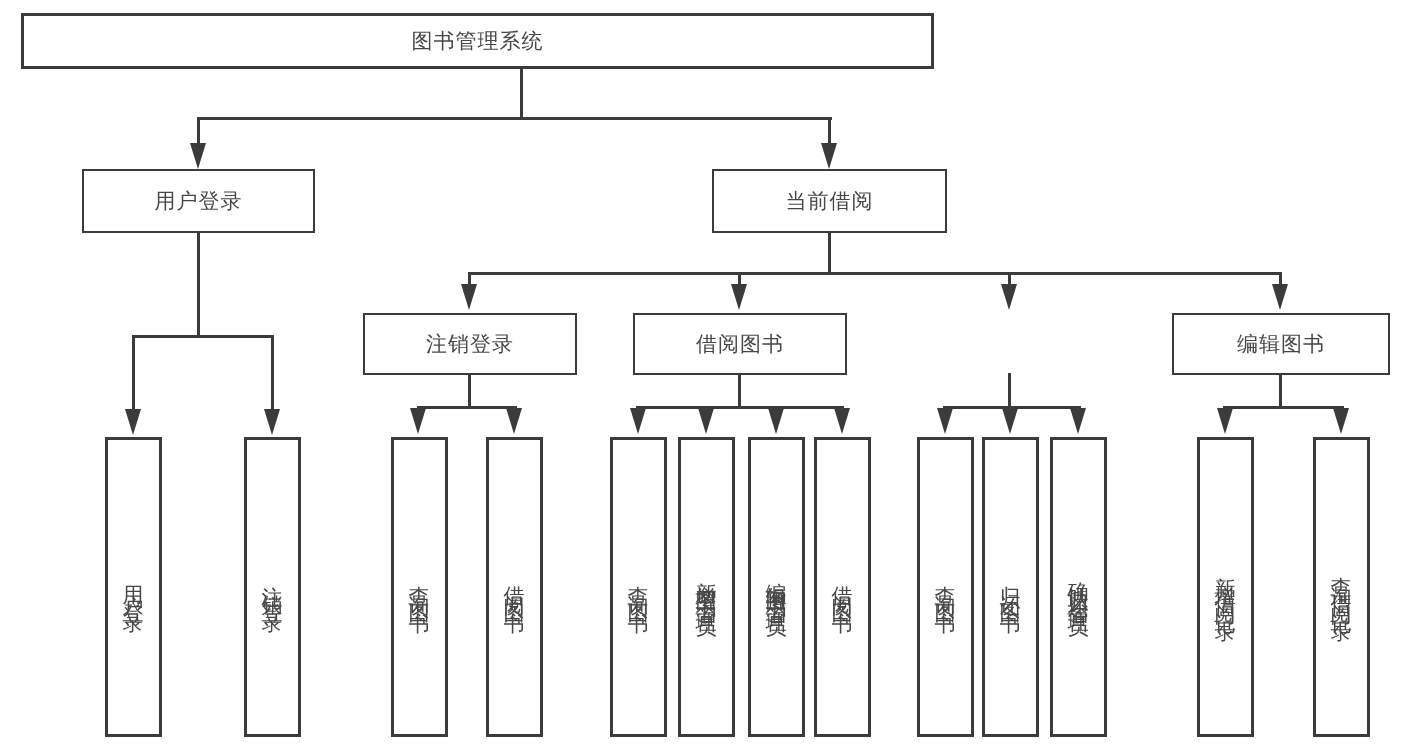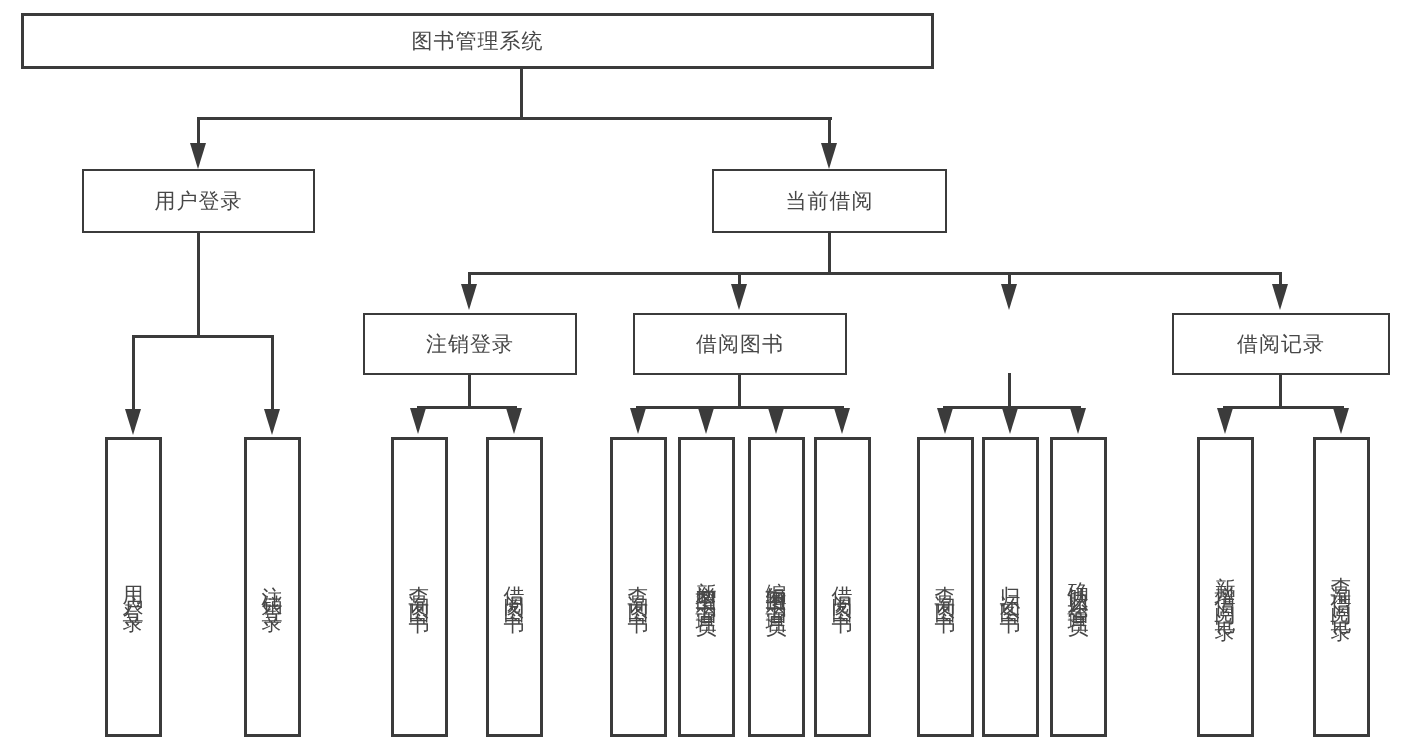--- a/index.html
+++ b/index.html
@@ -101,21 +101,21 @@
   <div class="line" style="left:1279px;top:272px;width:3px;height:14px;"></div>
   <div class="arrowhead" style="left:1272px;top:284px;"></div>
 
   <div class="hbox" style="left:363px;top:313px;width:214px;height:62px;">
     <span>注销登录</span>
   </div>
   <div class="hbox" style="left:633px;top:313px;width:214px;height:62px;">
     <span>借阅图书</span>
   </div>
   <div class="hbox" style="left:1172px;top:313px;width:218px;height:62px;">
-    <span>借阅记录</span>
+    <span>编辑图书</span>
   </div>
 
   <div class="line" style="left:468px;top:373px;width:3px;height:36px;"></div>
   <div class="line" style="left:417px;top:406px;width:100px;height:3px;"></div>
   <div class="arrowhead" style="left:410px;top:408px;"></div>
   <div class="arrowhead" style="left:506px;top:408px;"></div>
 
   <div class="line" style="left:738px;top:373px;width:3px;height:36px;"></div>
   <div class="line" style="left:636px;top:406px;width:208px;height:3px;"></div>
   <div class="arrowhead" style="left:630px;top:408px;"></div>

